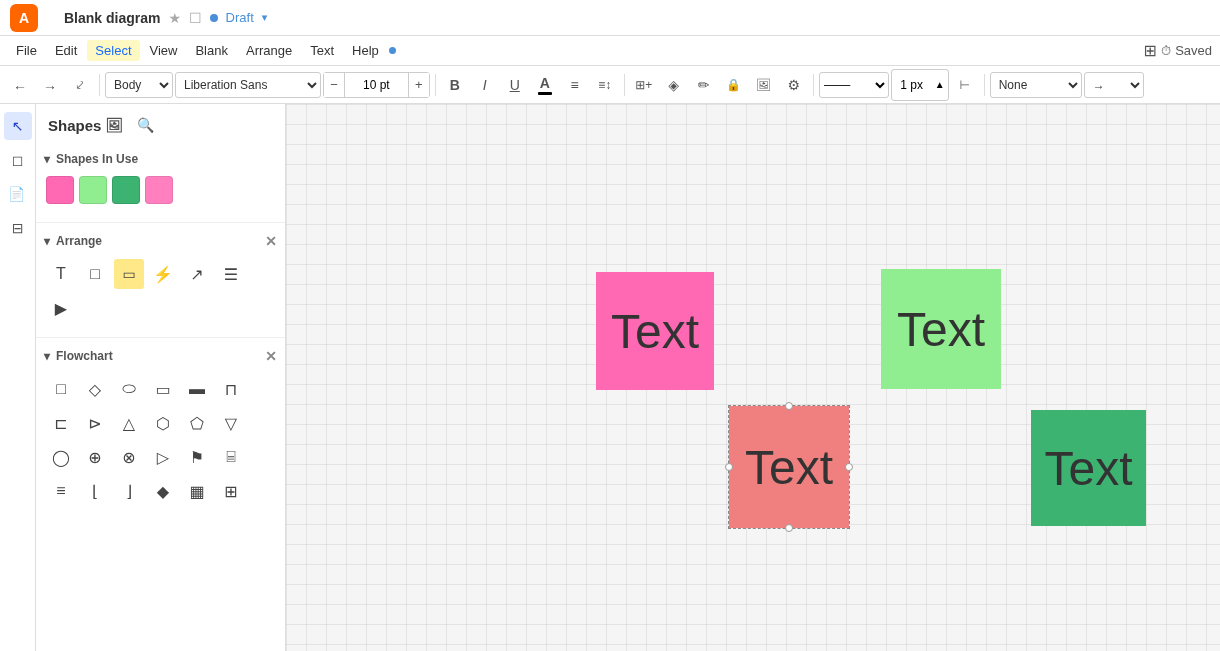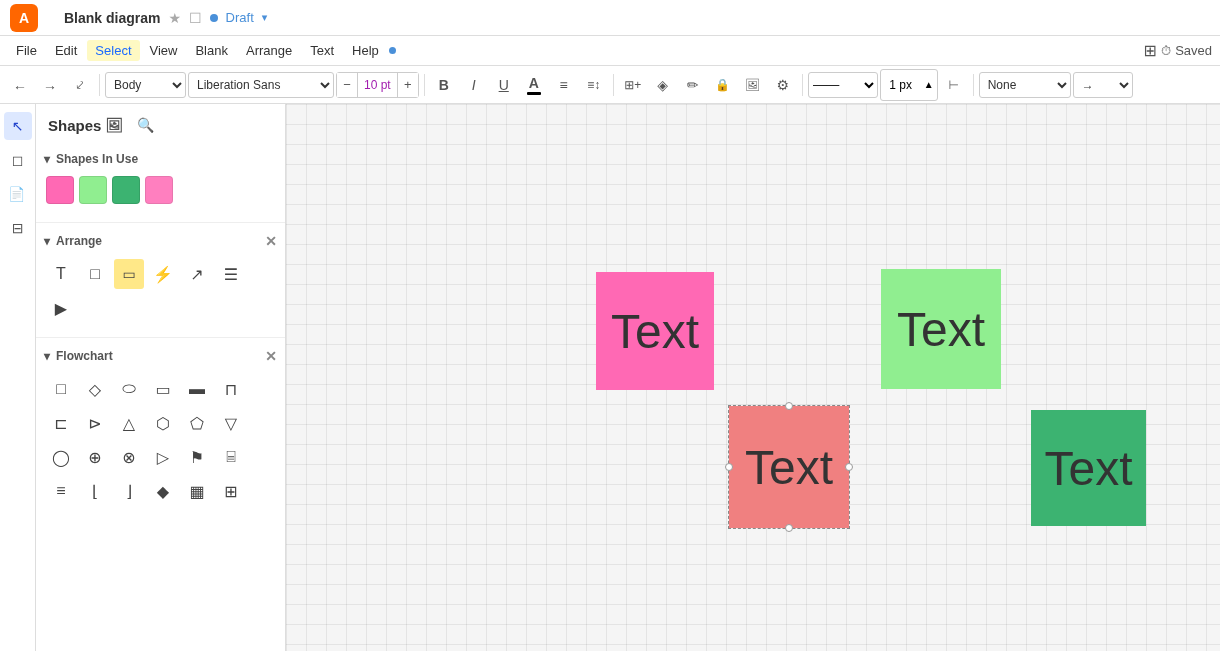--- a/index.html
+++ b/index.html
@@ -26,25 +26,25 @@
     .menu-saved-icon { color: #555; font-size: 13px; }
     .menu-saved-dot { width: 7px; height: 7px; background: #4A90D9; border-radius: 50%; display: inline-block; }
     .menu-plugins-icon { font-size: 16px; color: #555; margin-left: 8px; }
 
     
     .toolbar {
       display: flex; align-items: center; padding: 3px 6px; background: #fff; border-bottom: 1px solid #ddd; height: 38px; gap: 2px;
     }
     .tb-btn { width: 28px; height: 26px; display: flex; align-items: center; justify-content: center; cursor: pointer; border-radius: 3px; border: none; background: transparent; color: #555; font-size: 14px; }
     .tb-select { height: 26px; border: 1px solid #ccc; border-radius: 3px; font-size: 12px; padding: 0 4px; background: #fff; color: #333; cursor: pointer; }
-    .tb-body-select { width: 81px; }
+    .tb-body-select { width: 68px; }
     .tb-font-select { width: 146px; }
     .tb-size-group { display: flex; align-items: center; border: 1px solid #ccc; border-radius: 3px; height: 26px; }
     .tb-size-btn { width: 20px; height: 24px; display: flex; align-items: center; justify-content: center; cursor: pointer; background: #fff; color: #555; font-size: 13px; border: none; }
-    .tb-size-val { padding: 0 6px; font-size: 12px; color: #a21caf; border-left: 1px solid #ccc; border-right: 1px solid #ccc; height: 100%; display: flex; align-items: center; min-width: 36px; justify-content: center; }
+    .tb-size-val { padding: 0 18px; font-size: 12px; color: #000000; border-left: 1px solid #ccc; border-right: 1px solid #ccc; height: 100%; display: flex; align-items: center; min-width: 36px; justify-content: center; }
     .tb-sep { width: 1px; height: 22px; background: #ddd; margin: 0 3px; }
     .tb-bold { font-weight: bold; }
     .tb-italic { font-style: italic; }
     .tb-underline { text-decoration: underline; }
     .line-select { width: 70px; height: 26px; border: 1px solid #ccc; border-radius: 3px; background: #fff; }
     .px-group { display: flex; align-items: center; border: 1px solid #ccc; border-radius: 3px; height: 32px; }
     .px-val { padding: 0 6px; font-size: 12px; min-width: 40px; text-align: center; display: flex; align-items: center; justify-content: center; }
     .px-btn { width: 16px; height: 24px; display: flex; align-items: center; justify-content: center; cursor: pointer; font-size: 10px; background: #fff; border: none; }
 
     

